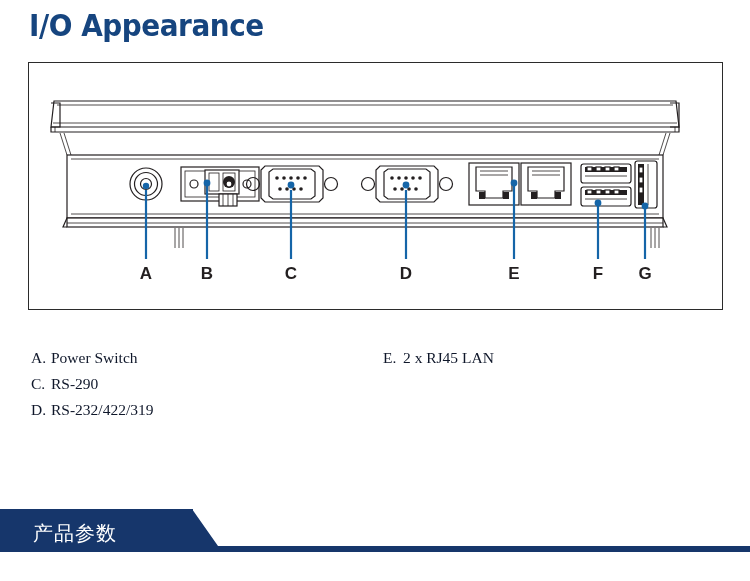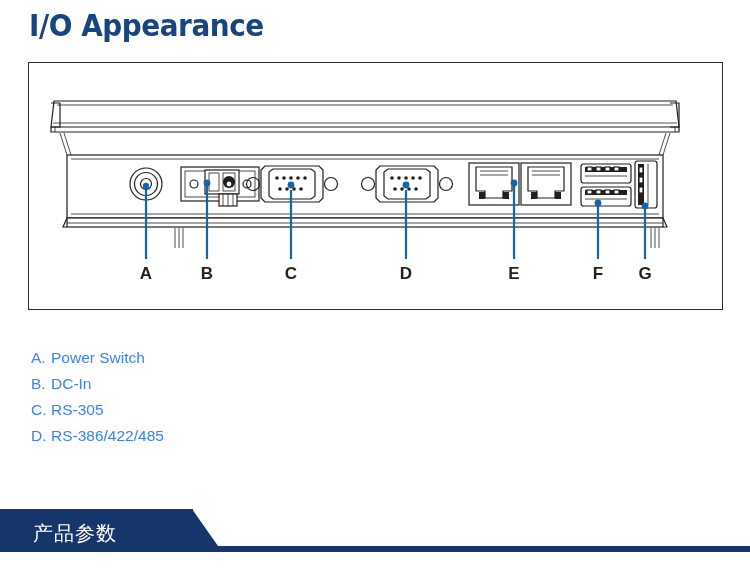--- a/index.html
+++ b/index.html
@@ -56,23 +56,23 @@
   }
   .legend-col{
     position:absolute;
     top:0;
   }
   #legend-col-left{left:0px;}
   #legend-col-right{left:352px;}
   .legend-item{
     font-size:15.5px;
     line-height:26px;
-    color:#3b82f6;
+    color:#0f172a;
     white-space:nowrap;
-    font-family:Liberation Sans, sans-serif;
+    font-family:Liberation Serif, serif;
   }
   .legend-key{display:inline-block;min-width:20px;}
 
   
   #bottom-banner{
     position:absolute;
     left:0;top:509px;
     width:708px;height:47px;
   }
   #banner-shape{
@@ -270,31 +270,31 @@
   <div class="callout-letter" style="left:557px;top:201px;">F</div>
   <div class="callout-letter" style="left:604px;top:201px;">G</div>
 </div>
 
 <div id="legend">
   <div class="legend-col" id="legend-col-left">
     <div class="legend-item">
       <span class="legend-key">A.</span><span>Power Switch</span>
     </div>
     <div class="legend-item">
-      <span class="legend-key">B.</span><span>DC-In</span>
+      <span class="legend-key">C.</span><span>RS-290</span>
     </div>
     <div class="legend-item">
-      <span class="legend-key">C.</span><span>RS-305</span>
-    </div>
-    <div class="legend-item">
-      <span class="legend-key">D.</span><span>RS-386/422/485</span>
+      <span class="legend-key">D.</span><span>RS-232/422/319</span>
     </div>
   </div>
 
   <div class="legend-col" id="legend-col-right">
+    <div class="legend-item">
+      <span class="legend-key">E.</span><span>2 x RJ45 LAN</span>
+    </div>
   </div>
 </div>
 
 <div id="bottom-banner">
   <svg id="banner-shape" width="750" height="47" viewBox="0 0 750 47">
     <polygon points="0,0 192,0 218,37 750,37 750,43 216,43 0,43" fill="#16366b"></polygon>
     <rect x="0" y="0" width="193" height="43" fill="#16366b"></rect>
   </svg>
   <div id="banner-title">产品参数</div>
 </div>

